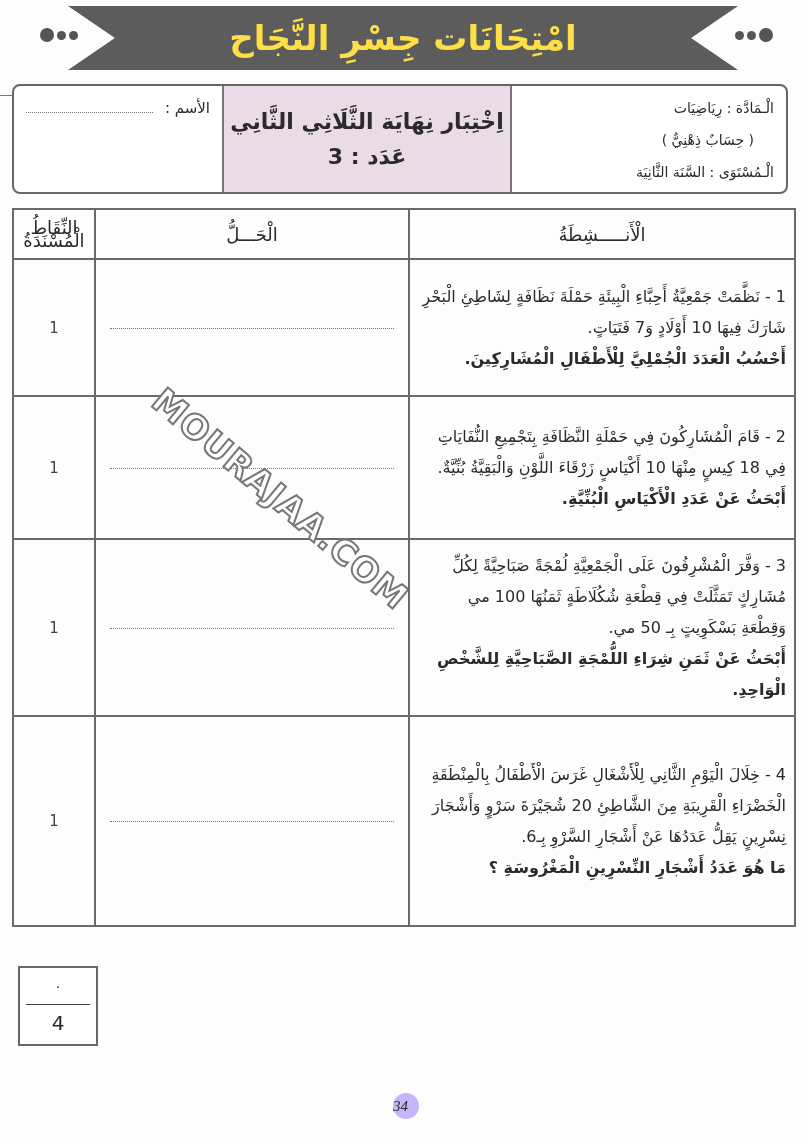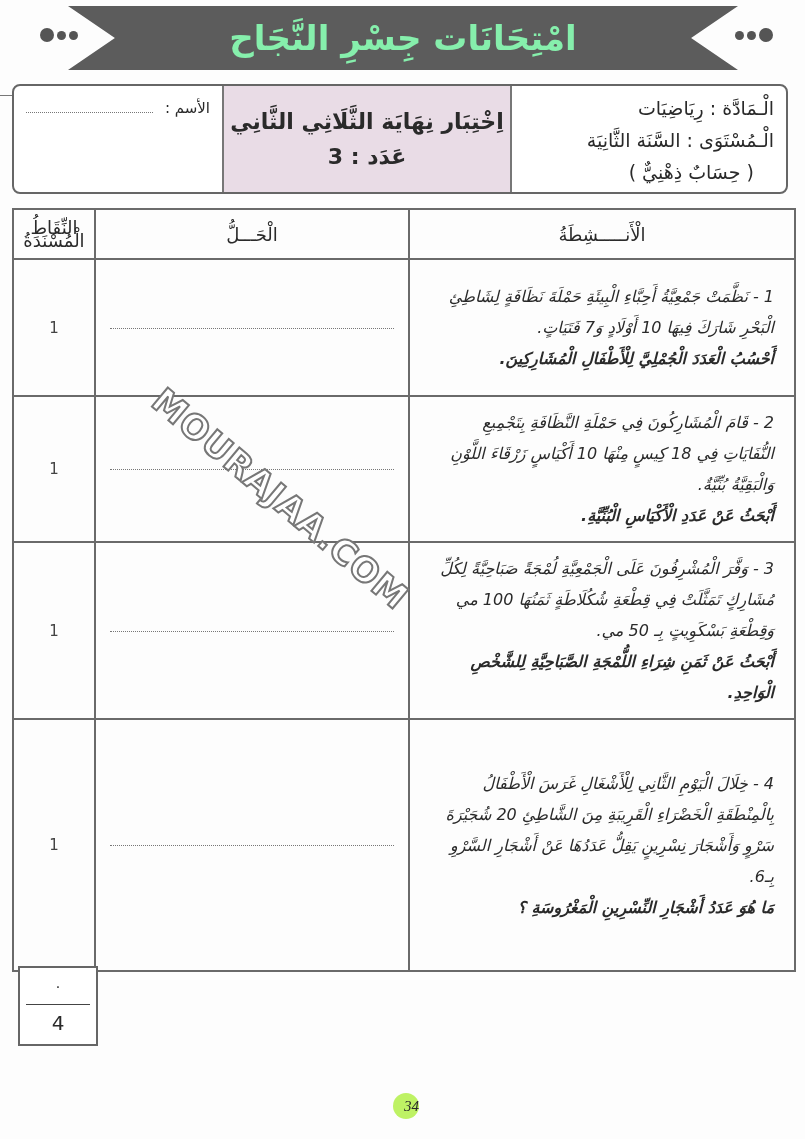--- a/index.html
+++ b/index.html
@@ -1,51 +1,51 @@
 <!DOCTYPE html>
 <html><head>
 <meta charset="utf-8">
 <style>
   html, body { margin:0; padding:0; }
   body { width:805px; height:1139px; background:#fdfdfd; position:relative; overflow:hidden;
          font-family:"DejaVu Sans", sans-serif; color:#2a2a2a; }
   .banner { position:absolute; left:68px; top:6px; width:670px; height:64px; background:#5c5c5c;
             clip-path: polygon(0 0, 100% 0, 93% 50%, 100% 100%, 0 100%, 7% 50%);
             display:flex; align-items:center; justify-content:center; }
-  .banner-title { color:#86efac; font-size:34px; font-weight:bold; direction:rtl; }
+  .banner-title { color:#fde047; font-size:34px; font-weight:bold; direction:rtl; }
   .dots { position:absolute; top:28px; display:flex; align-items:center; gap:3px; }
   .dots span { display:inline-block; border-radius:50%; background:#555; }
   .header-box { position:absolute; left:12px; top:84px; width:772px; height:106px; border:2px solid #666;
                 border-radius:8px; display:flex; direction:rtl; overflow:hidden; background:#fff; }
-  .hb-right { width:250px; padding:6px 12px; font-size:19px; line-height:32px; border-left:2px solid #777; }
+  .hb-right { width:250px; padding:6px 12px; font-size:14px; line-height:32px; border-left:2px solid #777; }
   .hb-mid { width:286px; background:#e9dce6; border-left:2px solid #777; display:flex; flex-direction:column;
             align-items:center; justify-content:center; }
   .hb-mid .t1 { font-size:22px; font-weight:bold; }
   .hb-mid .t2 { font-size:22px; font-weight:bold; margin-top:10px; }
   .hb-left { flex:1; padding:8px 12px; font-size:15px; line-height:29px; }
   .hb-left .row { display:flex; gap:12px; }
   .hb-left .dotsline { flex:1; border-bottom:1px dotted #777; height:18px; }
   table.main { position:absolute; left:12px; top:208px; width:784px; border-collapse:collapse; direction:rtl; }
   table.main td, table.main th { border:2px solid #6a6a6a; vertical-align:middle; }
   table.main th { height:46px; font-weight:normal; font-size:18px; }
   th.act { width:382px;margin-top:27px; } th.sol { width:310px; } th.pts { font-size:12px; line-height:13px; }
-  td.act { padding:10px 20px; font-size:16px; line-height:31px;font-style:italic; }
+  td.act { padding:10px 8px; font-size:16px; line-height:31px; }
   td.act .q { font-weight:bold; }
   td.sol { position:relative; }
   td.sol .line { position:absolute; left:14px; right:14px; top:50%; border-bottom:1.5px dotted #777; }
   td.pts { text-align:center; font-size:15px; color:#444; }
   .wm { position:absolute; left:170px; top:380px; transform:rotate(40deg); transform-origin:left top;
         font-size:34px; font-weight:bold; color:#fff; -webkit-text-stroke:2px #777; letter-spacing:1px;
         font-family:"DejaVu Sans", sans-serif; }
   .score { position:absolute; left:18px; top:966px; width:76px; height:76px; border:2px solid #666; background:#fff; }
   .score .top { height:36px; text-align:center; font-size:14px; line-height:30px; }
   .score .bar { height:0; border-top:1.5px solid #444; margin:0 6px; }
   .score .bot { text-align:center; font-size:20px; line-height:36px; }
   .pagenum { position:absolute; left:393px; top:1093px; width:26px; height:26px; border-radius:50%;
-             background:#bef264; text-align:right; line-height:26px; font-style:italic; font-size:15px;
+             background:#c4b5fd; text-align:left; line-height:26px; font-style:italic; font-size:15px;
              font-family:"Liberation Serif", serif; }
   .margin-mark { position:absolute; left:0; top:95px; width:14px; border-top:1px solid #777; }
 </style>
 </head>
 <body>
 
 <div class="margin-mark"></div>
 
 <div class="dots" style="left:40px">
   <span style="width:14px;height:14px"></span>
@@ -57,22 +57,22 @@
 </div>
 <div class="dots" style="left:735px">
   <span style="width:9px;height:9px"></span>
     <span style="width:9px;height:9px"></span>
     <span style="width:14px;height:14px"></span>
 </div>
 
 <div class="header-box">
   <div class="hb-right">
     <div><span>الْـمَادَّة :</span> <span>رِيَاضِيَات</span></div>
+    <div style="padding-right:20px">( حِسَابٌ ذِهْنِيٌّ )</div>
     <div><span>الْـمُسْتَوَى :</span> <span>السَّنَة الثَّانِيَة</span></div>
-    <div style="padding-right:20px">( حِسَابٌ ذِهْنِيٌّ )</div>
   </div>
   <div class="hb-mid">
     <div class="t1">اِخْتِبَار نِهَايَة الثَّلَاثِي الثَّانِي</div>
     <div class="t2">عَدَد : 3</div>
   </div>
   <div class="hb-left">
     <div class="row">
         <span>الأسم :</span>
         <span class="dotsline"></span>
       </div>
@@ -109,21 +109,21 @@
   <tr style="height:168px">
     <td class="act">
           <div>3 - وَفَّرَ الْمُشْرِفُونَ عَلَى الْجَمْعِيَّةِ لُمْجَةً صَبَاحِيَّةً لِكُلِّ مُشَارِكٍ تَمَثَّلَتْ فِي قِطْعَةِ شُكُلَاطَةٍ ثَمَنُهَا 100 مي وَقِطْعَةِ بَسْكَوِيتٍ بِـ 50 مي.</div>
           <div class="q">أَبْحَثُ عَنْ ثَمَنِ شِرَاءِ اللُّمْجَةِ الصَّبَاحِيَّةِ لِلشَّخْصِ الْوَاحِدِ.</div>
         </td>
     <td class="sol">
           <div class="line"></div>
         </td>
     <td class="pts">1</td>
   </tr>
-  <tr style="height:252px">
+  <tr style="height:210px">
     <td class="act">
           <div>4 - خِلَالَ الْيَوْمِ الثَّانِي لِلْأَشْغَالِ غَرَسَ الْأَطْفَالُ بِالْمِنْطَقَةِ الْخَضْرَاءِ الْقَرِيبَةِ مِنَ الشَّاطِئِ 20 شُجَيْرَةَ سَرْوٍ وَأَشْجَارَ نِسْرِينٍ يَقِلُّ عَدَدُهَا عَنْ أَشْجَارِ السَّرْوِ بِـ6.</div>
           <div class="q">مَا هُوَ عَدَدُ أَشْجَارِ النِّسْرِينِ الْمَغْرُوسَةِ ؟</div>
         </td>
     <td class="sol">
           <div class="line"></div>
         </td>
     <td class="pts">1</td>
   </tr>
 </tbody>

